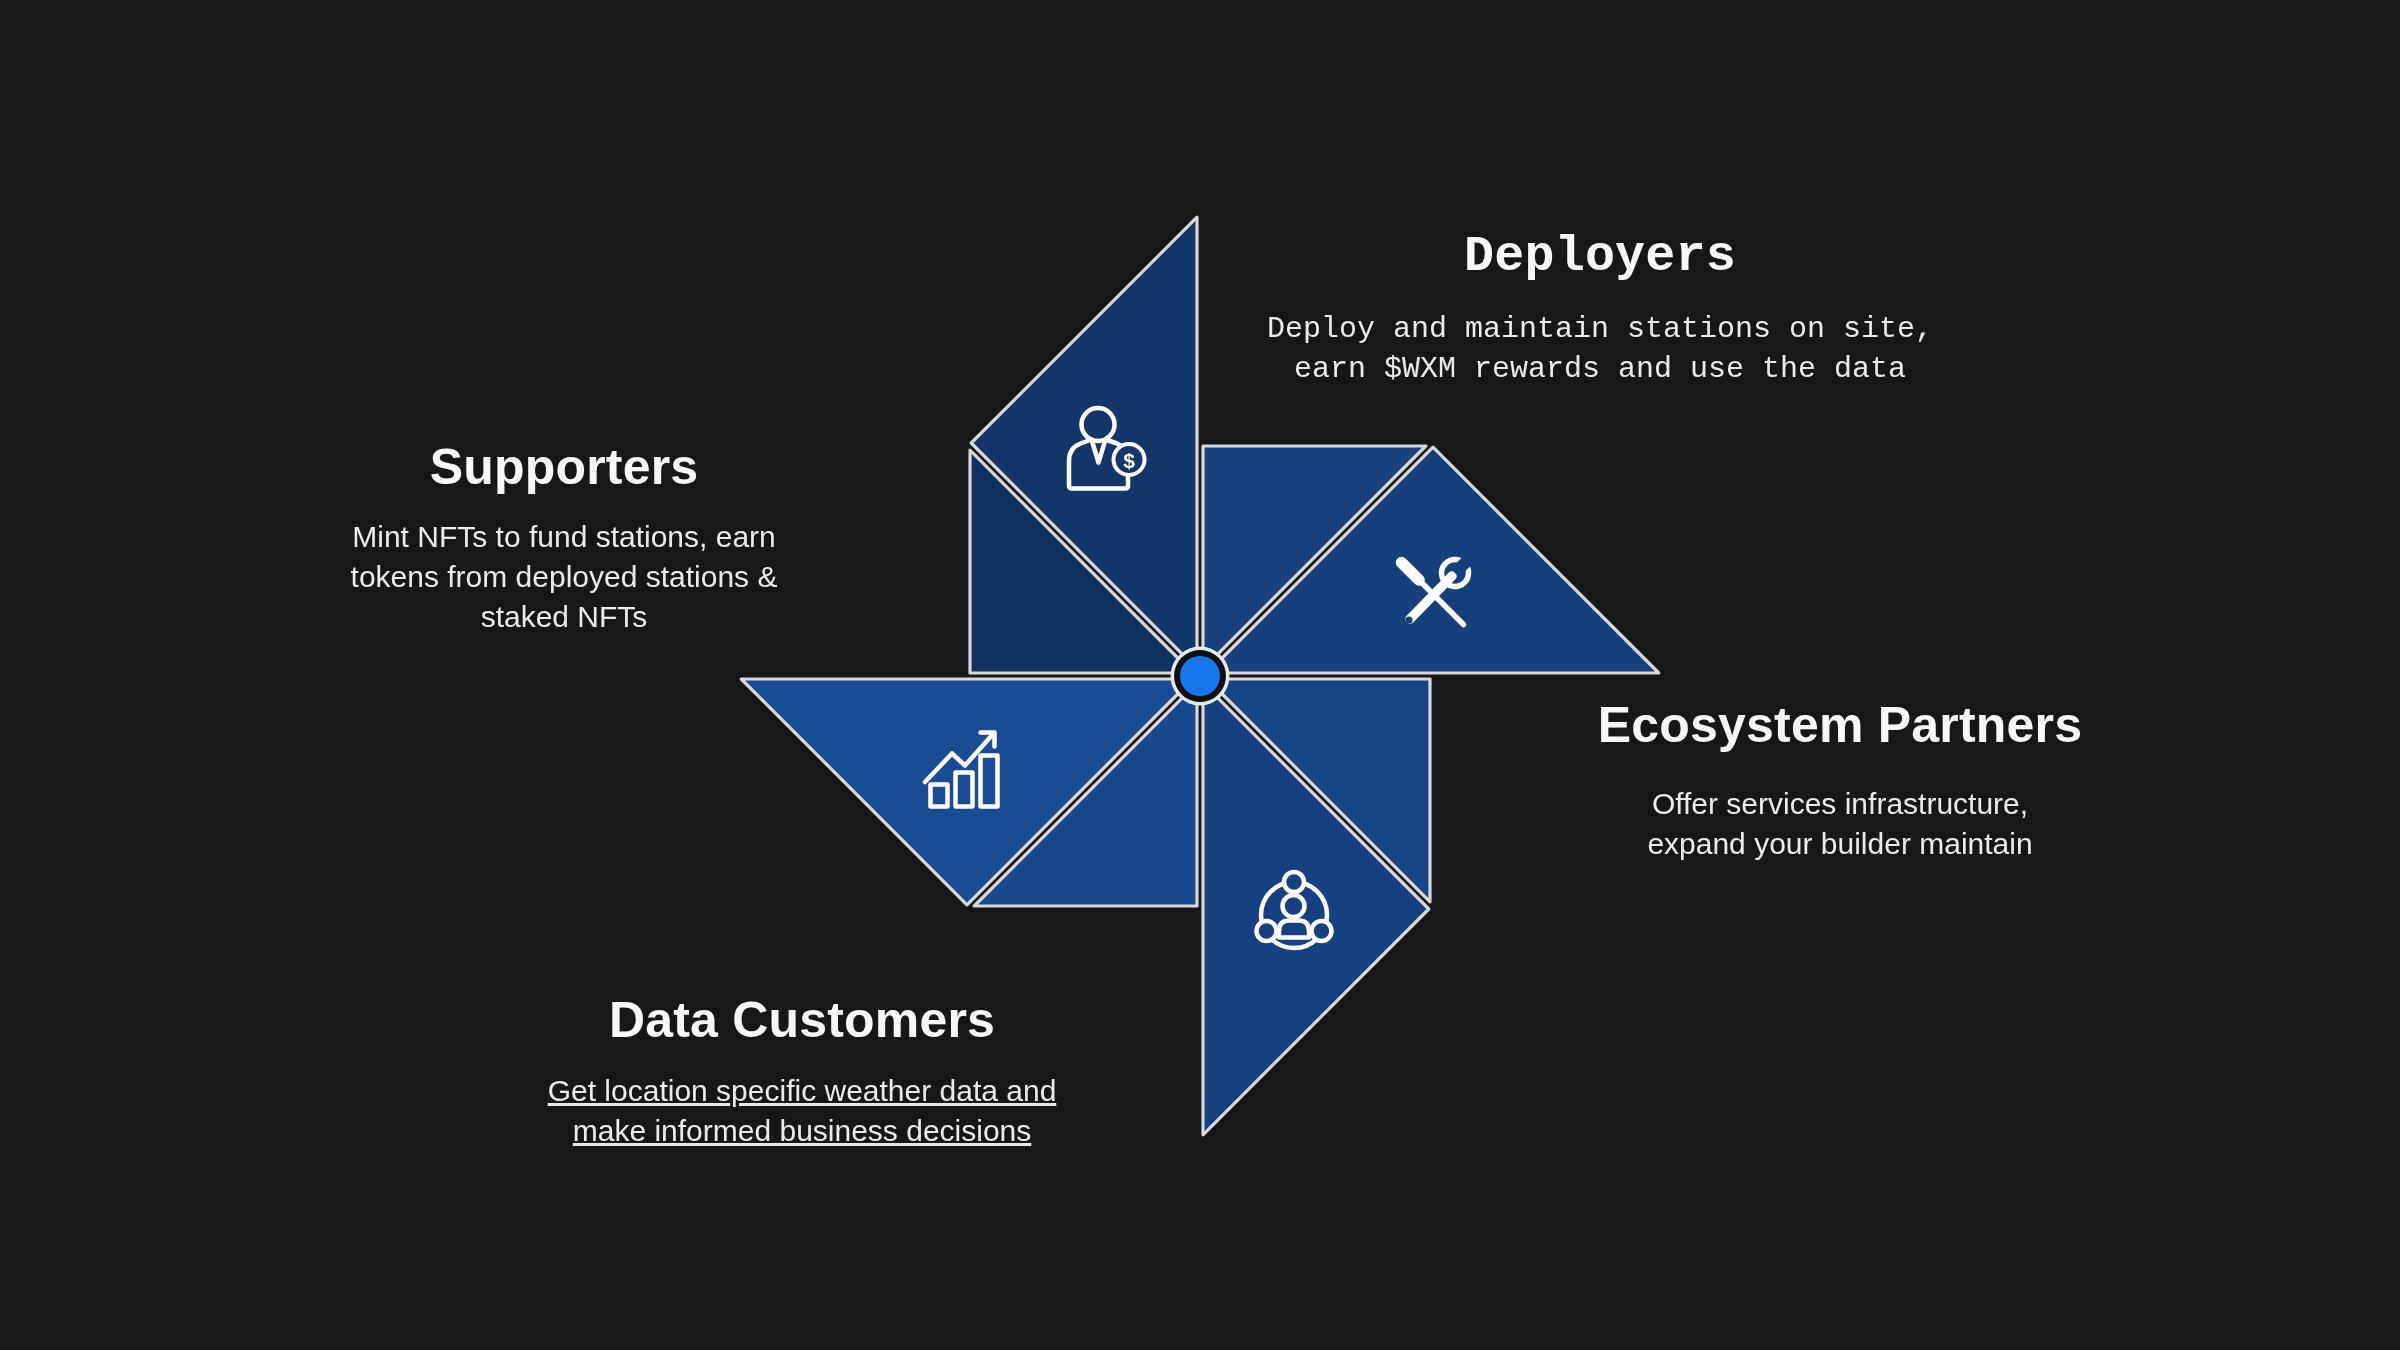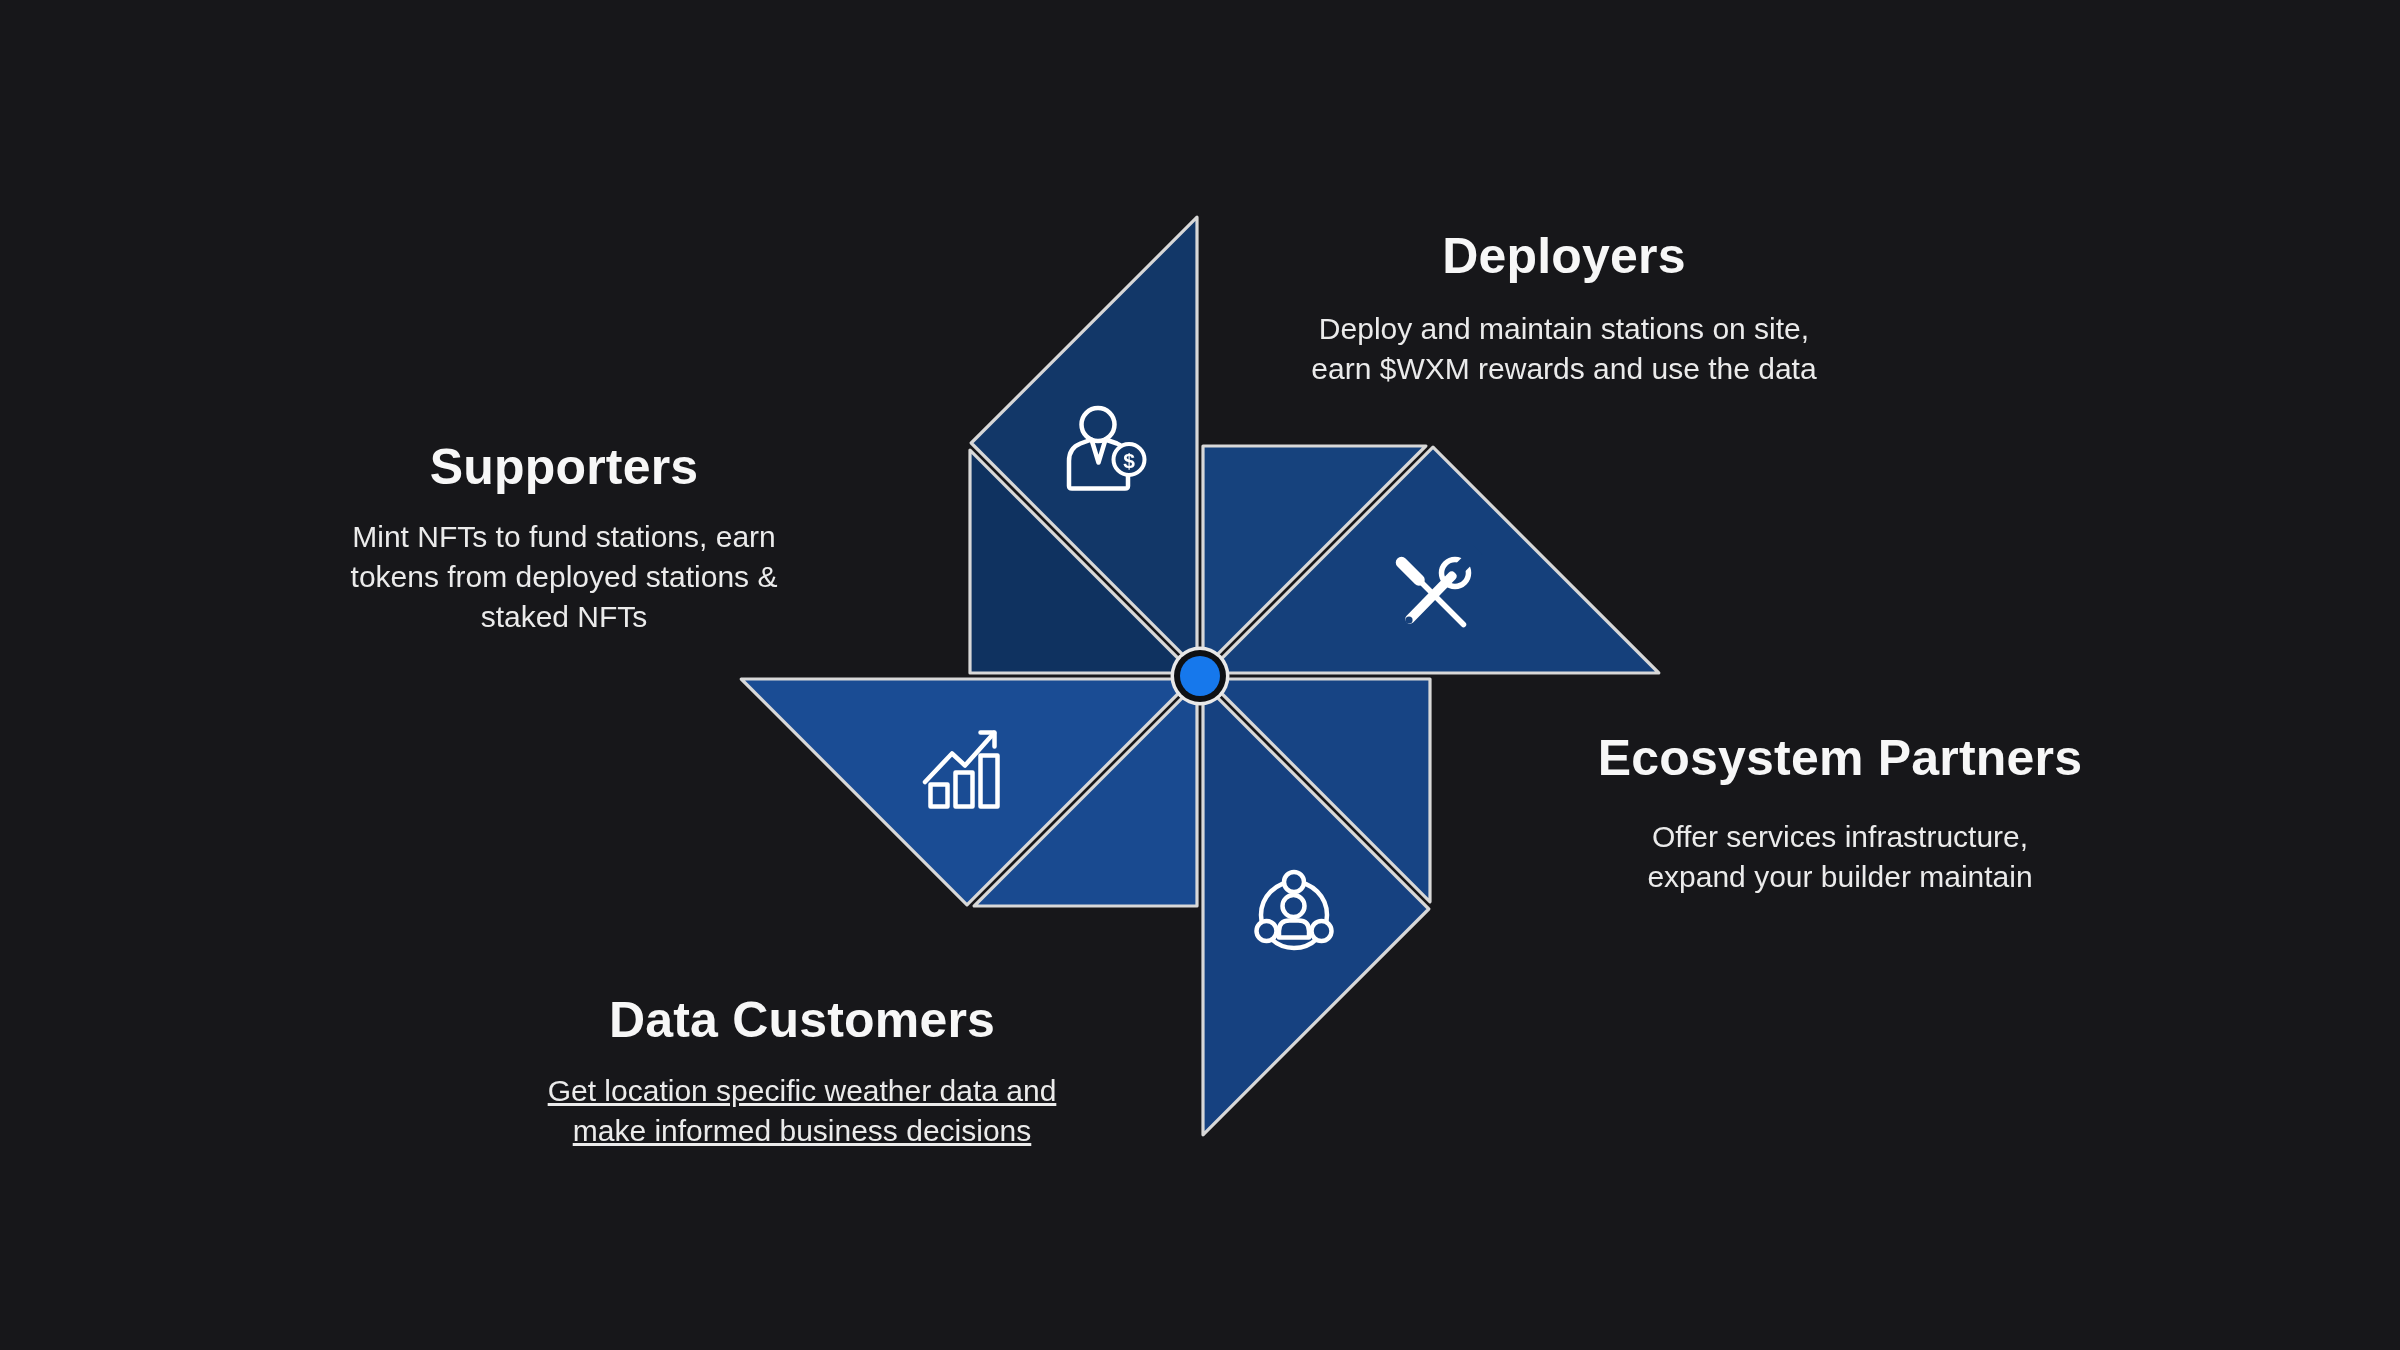--- a/index.html
+++ b/index.html
@@ -10,25 +10,25 @@
   #pinwheel-svg{position:absolute;left:0;top:0;width:2400px;height:1350px;}
   .section{position:absolute;transform:translateX(-50%);text-align:center;}
   .section h2{
     margin:0;color:#f7f7f7;font-size:50px;font-weight:700;line-height:1.15;
     letter-spacing:0.2px;white-space:nowrap;
   }
   .section p{
     margin:0;color:#ebebeb;font-size:30px;font-weight:400;line-height:1.34;
     white-space:pre-line;
   }
-  .sec-deployers{left:1564px;top:228px;width:900px;}
+  .sec-deployers{left:1600px;top:228px;width:900px;font-family:Liberation Mono, monospace;}
   .sec-deployers p{margin-top:23px;}
   .sec-supporters{left:564px;top:416px;width:760px;margin-top:23px;}
   .sec-supporters p{margin-top:20px;}
-  .sec-ecosystem{left:1840px;top:730px;width:800px;}
+  .sec-ecosystem{left:1840px;top:697px;width:800px;}
   .sec-ecosystem p{margin-top:29px;}
   .sec-datacustomers{left:802px;top:992px;width:860px;}
   .sec-datacustomers p{margin-top:21px;text-decoration:underline;}
   .icon{fill:none;stroke:#ffffff;stroke-width:4.5;stroke-linecap:round;stroke-linejoin:round;}
   .coin-symbol{font-family:"Liberation Sans","DejaVu Sans",sans-serif;font-weight:700;font-size:21px;fill:#ffffff;stroke:none;}
 </style>
 </head>
 <body>
 
 <div id="stage">

